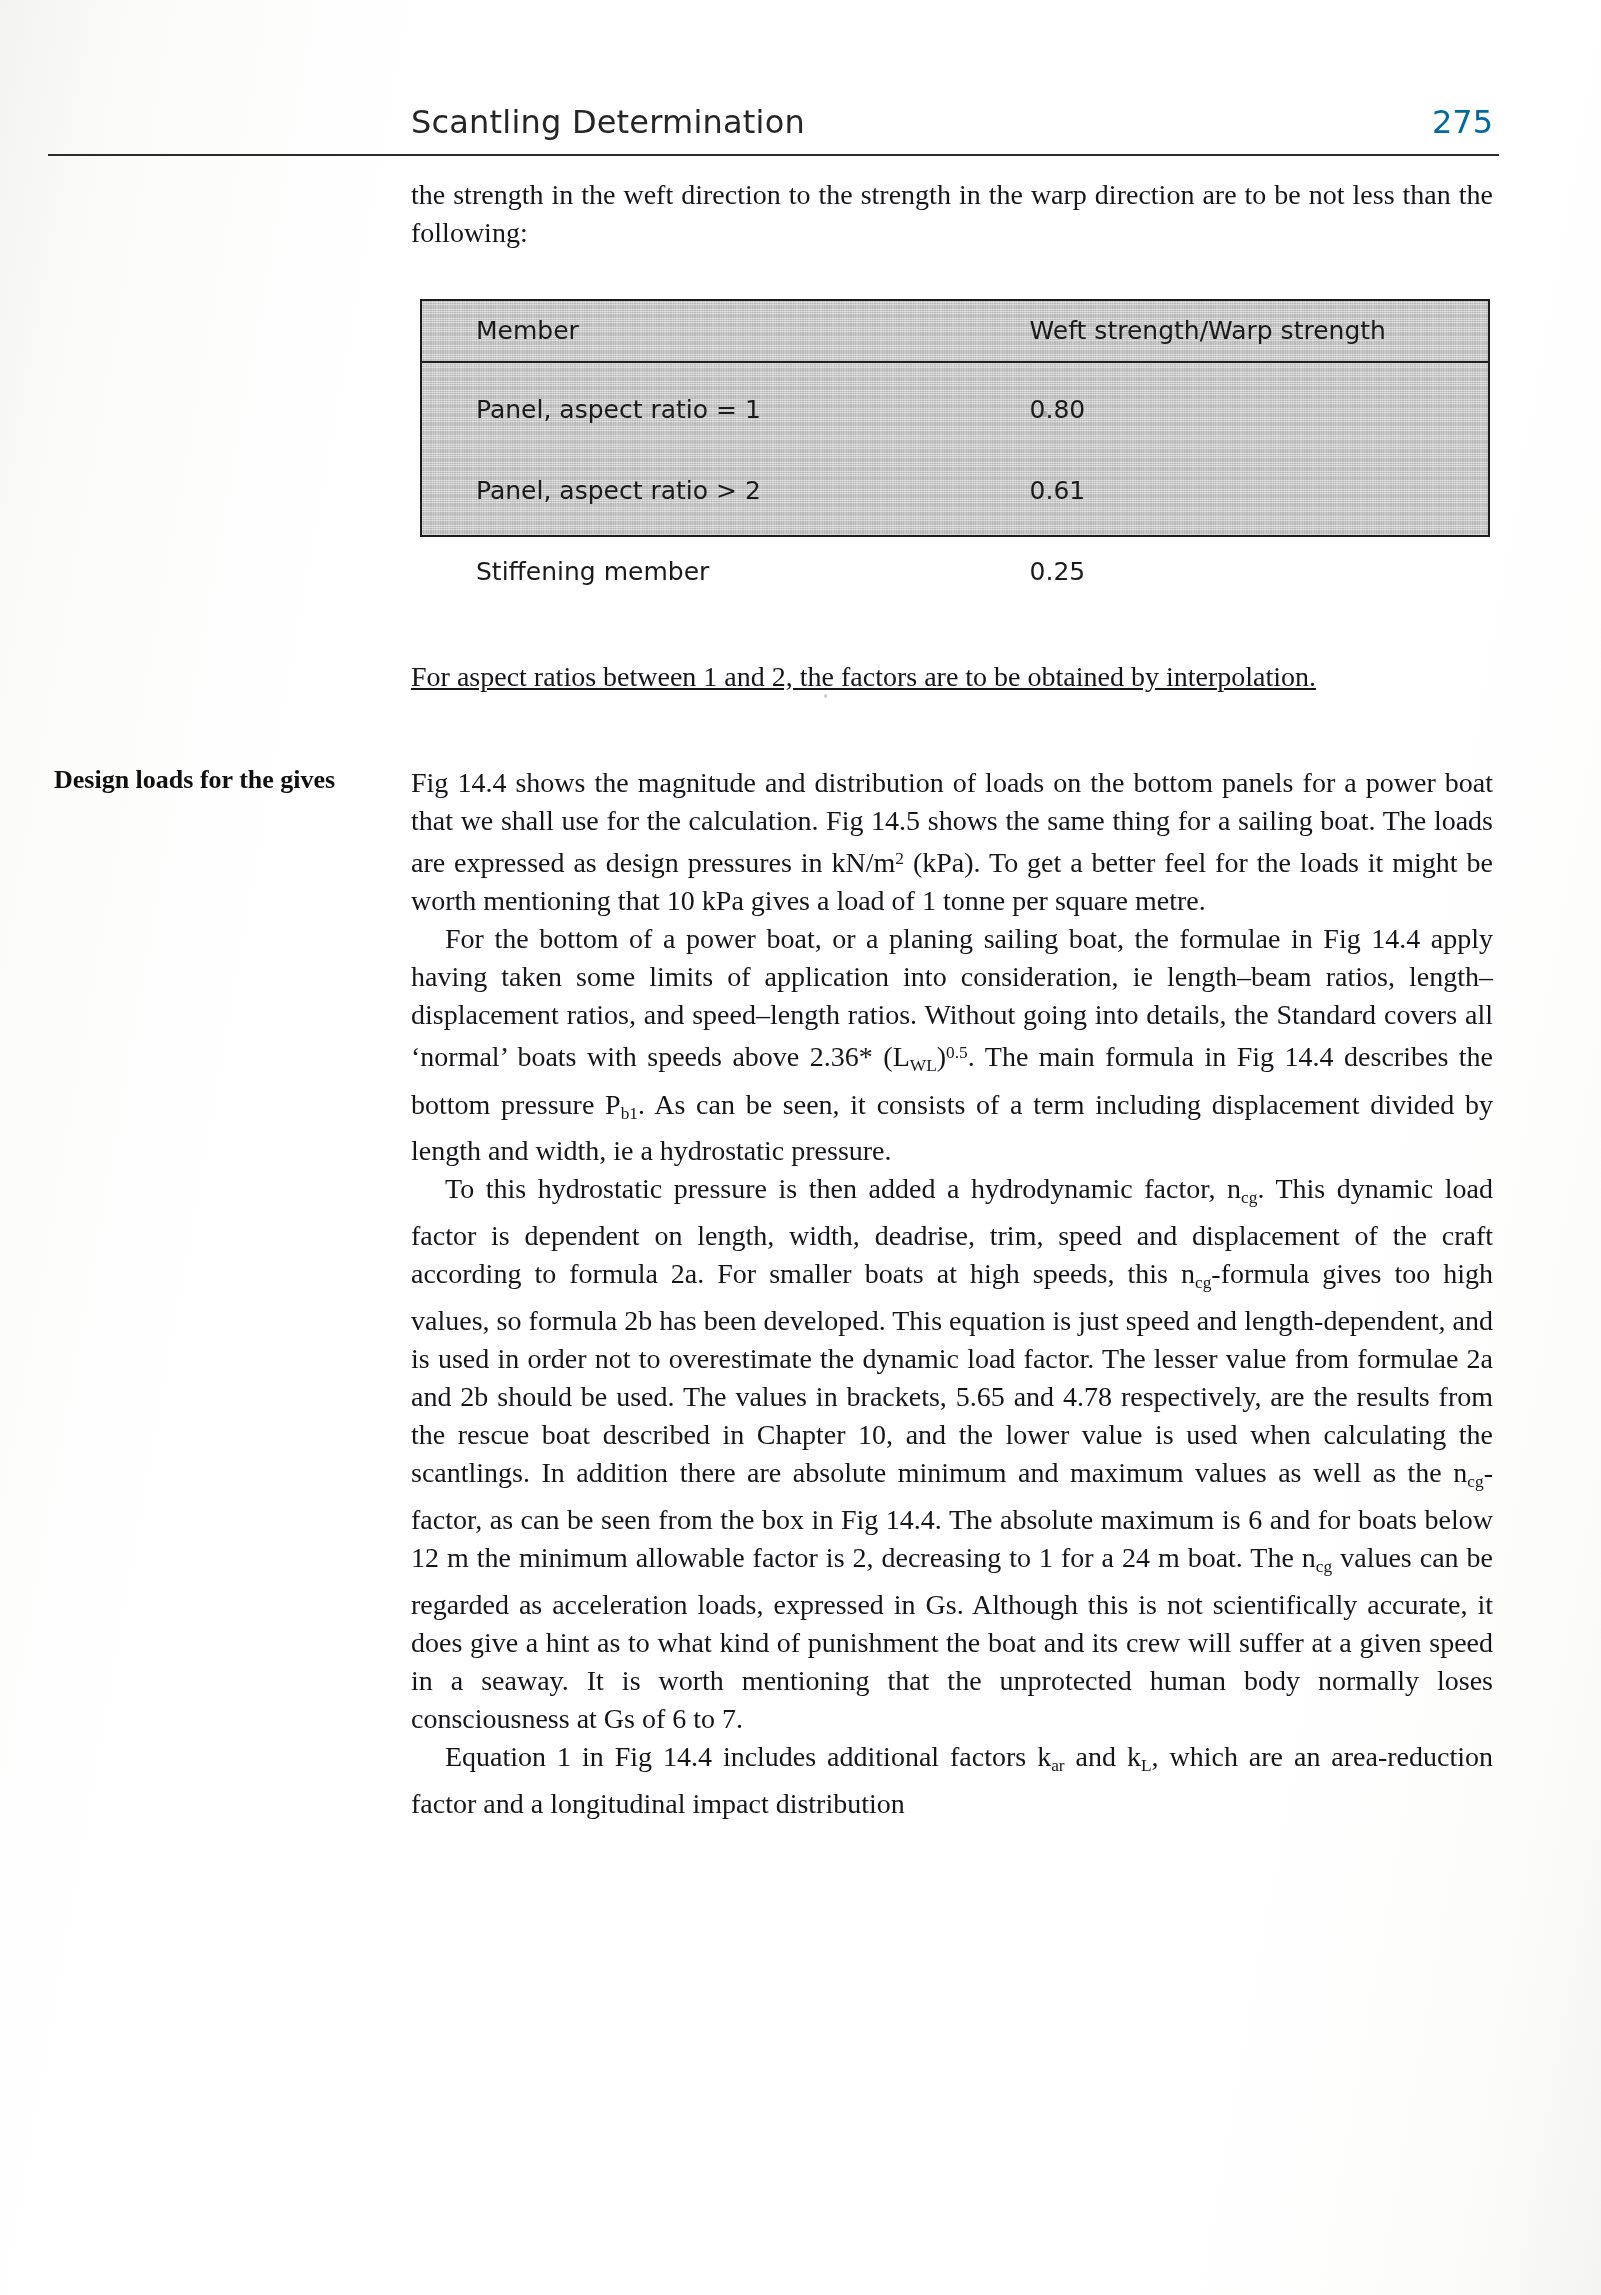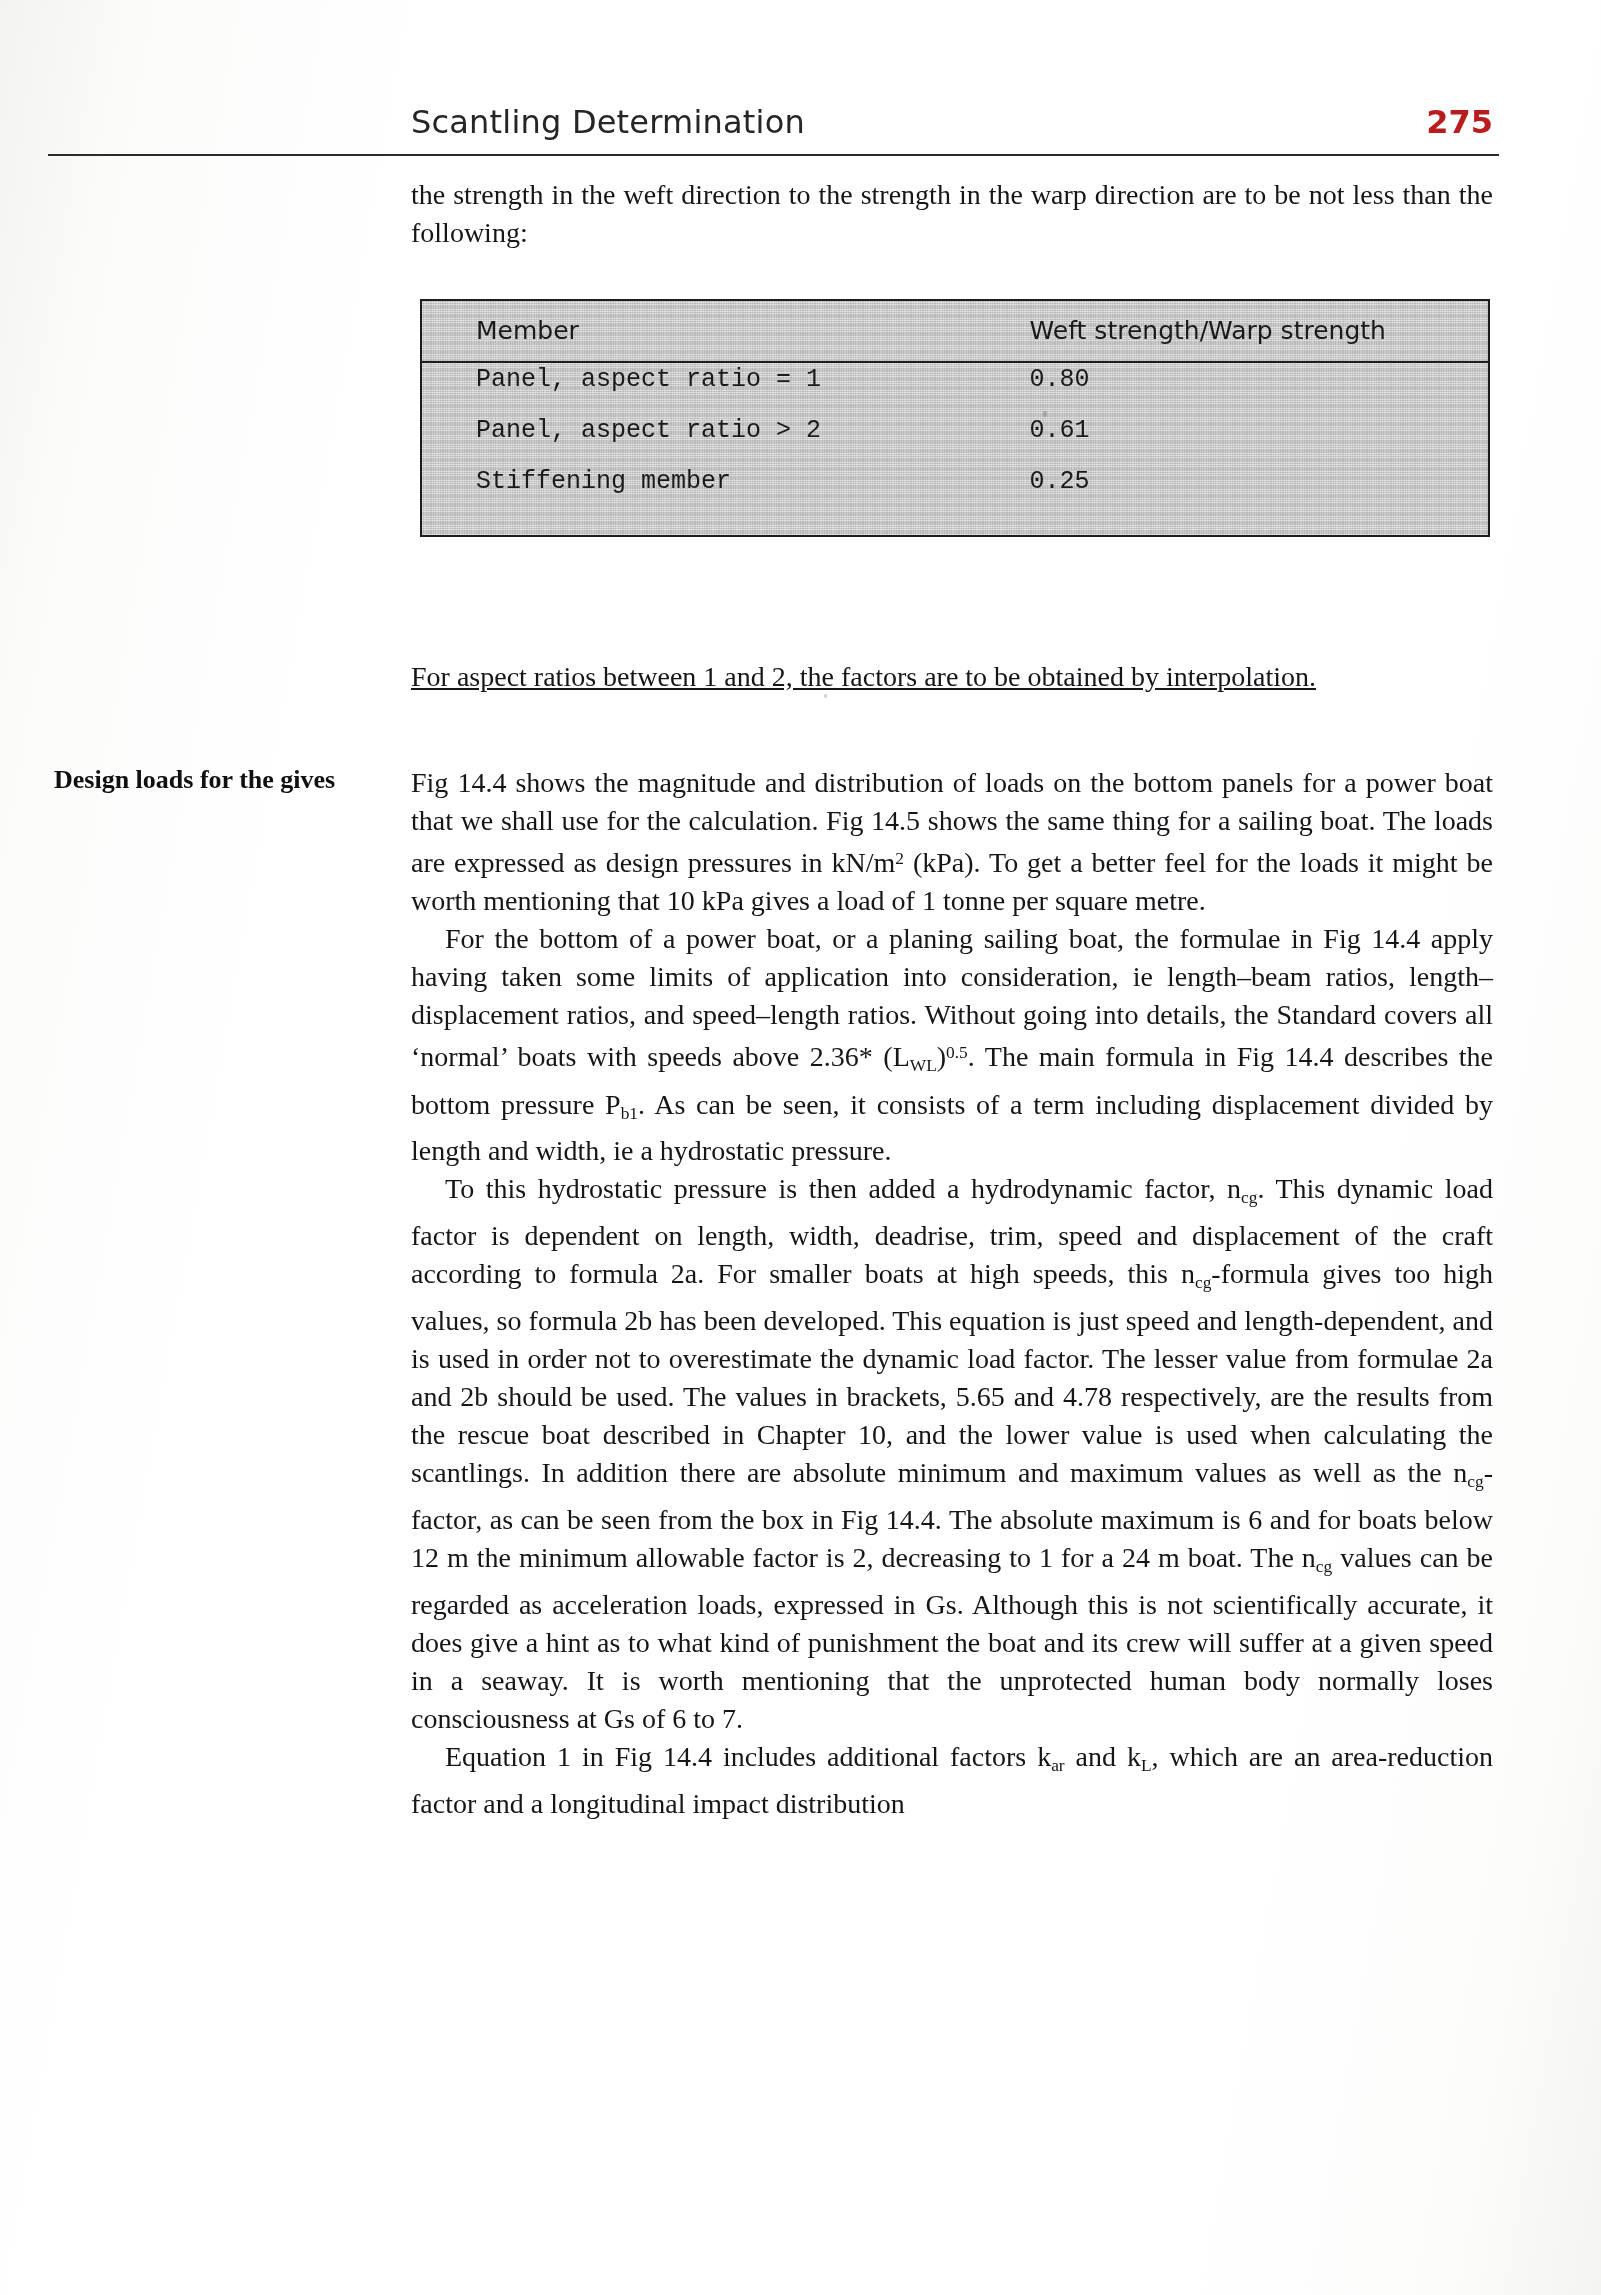--- a/index.html
+++ b/index.html
@@ -38,22 +38,22 @@
     font-family: "DejaVu Sans", "Liberation Sans", sans-serif;
     font-size: 32px;
     font-weight: 400;
     letter-spacing: 0.2px;
     color: #262626;
     margin-top: 25px;
   }
   .runhead-folio {
     font-family: "DejaVu Sans", "Liberation Sans", sans-serif;
     font-size: 32px;
-    font-weight: 700;
-    color: #b91c1c;
+    font-weight: 400;
+    color: #0369a1;
   }
   .headrule {
     position: absolute;
     left: 48px;
     top: 154px;
     width: 1451px;
     height: 1.8px;
     background: #2b2b2b;
   }
 
@@ -111,23 +111,22 @@
     font-size: 25px;
     color: #1a1a1a;
   }
   .tbl th {
     font-weight: 400;
     text-align: left;
     padding: 15.3px 0 15.3px 0;
     border-bottom: 2.4px solid #1d1d1d;
   }
   .tbl td {
-    padding: 2px 0 20px 0;
+    padding: 32px 0 20px 0;
     border: none;
-    font-family: Liberation Mono, monospace;
   }
   .c1 { width: 57%; padding-left: 54px !important; }
   .c2 { width: 43%; margin-top: 19px; }
   .c2-head { padding-left: 7px; }
   .c2-val  { padding-left: 100px; }
 
   
   .speck {
     position: absolute;
     width: 4.1px;

